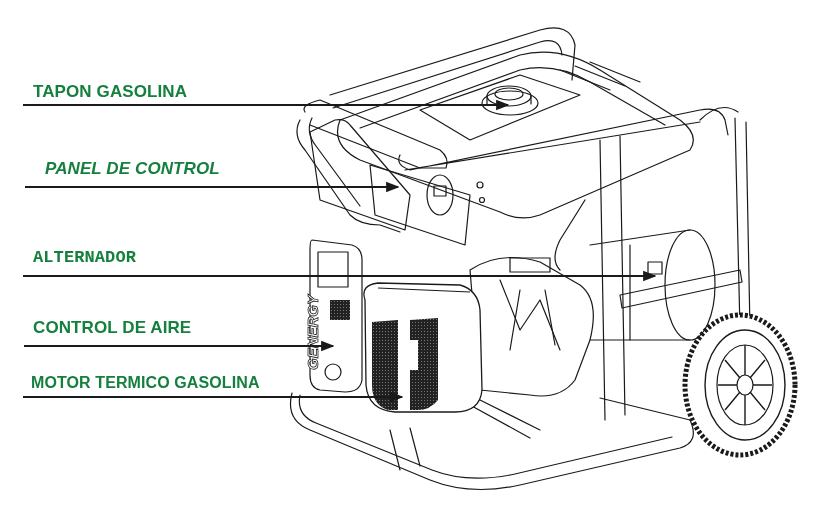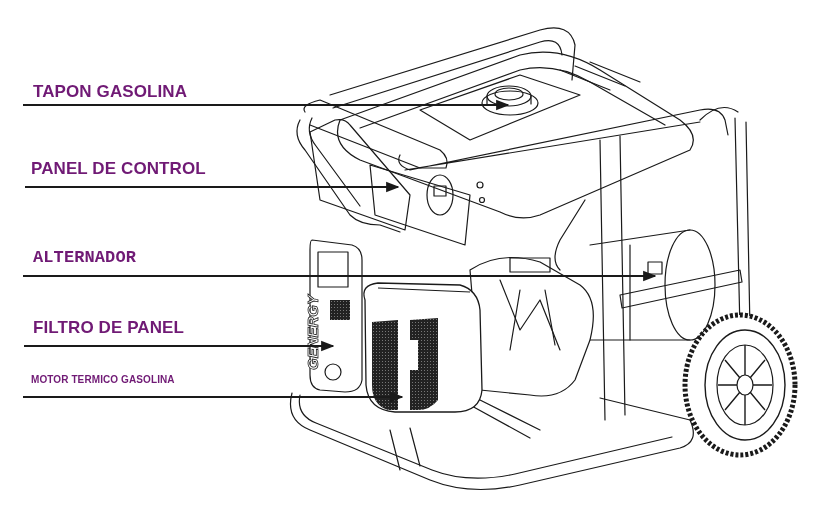--- a/index.html
+++ b/index.html
@@ -1,29 +1,29 @@
 <!DOCTYPE html>
 <html><head>
 <meta charset="utf-8">
 <style>
   html, body { margin:0; padding:0; background:#ffffff; }
   body { width:820px; height:507px; position:relative; overflow:hidden; font-family:"Liberation Sans", sans-serif; }
-  .label { position:absolute; font-weight:bold; color:#701a75; white-space:nowrap; letter-spacing:0.1px; }
+  .label { position:absolute; font-weight:bold; color:#15803d; white-space:nowrap; letter-spacing:0.1px; }
   .l-big { font-size:17px; }
-  .l-small { font-size:10px; }
+  .l-small { font-size:16px; }
   svg.art { position:absolute; left:0; top:0; }
   .brand { font-family:"Liberation Sans", sans-serif; font-weight:bold; font-style:italic; font-size:15px; fill:#fff; stroke:#222; stroke-width:0.8; }
 </style>
 </head>
 <body>
 
 <div class="label l-big" style="left:33px; top:82px;">TAPON  GASOLINA</div>
-<div class="label l-big" style="left:31px; top:159px;">PANEL DE CONTROL</div>
+<div class="label l-big" style="left:45px; top:159px;font-style:italic;">PANEL DE CONTROL</div>
 <div class="label l-big" style="left:33px; top:248px;font-family:Liberation Mono, monospace;">ALTERNADOR</div>
-<div class="label l-big" style="left:33px; top:318px;">FILTRO DE PANEL</div>
+<div class="label l-big" style="left:33px; top:318px;">CONTROL DE AIRE</div>
 <div class="label l-small" style="left:31px; top:374px;">MOTOR TERMICO GASOLINA</div>
 
 <svg class="art" width="820" height="507" viewBox="0 0 820 507">
   <defs>
     <marker id="arr" viewBox="0 0 10 10" refX="9" refY="5" markerWidth="6" markerHeight="6" orient="auto">
       <path d="M0,1 L10,5 L0,9 z" fill="#1a1a1a"></path>
     </marker>
     <pattern id="mesh" width="3" height="3" patternUnits="userSpaceOnUse">
       <rect width="3" height="3" fill="#222"></rect>
       <rect x="1" y="1" width="1" height="1" fill="#777"></rect>

